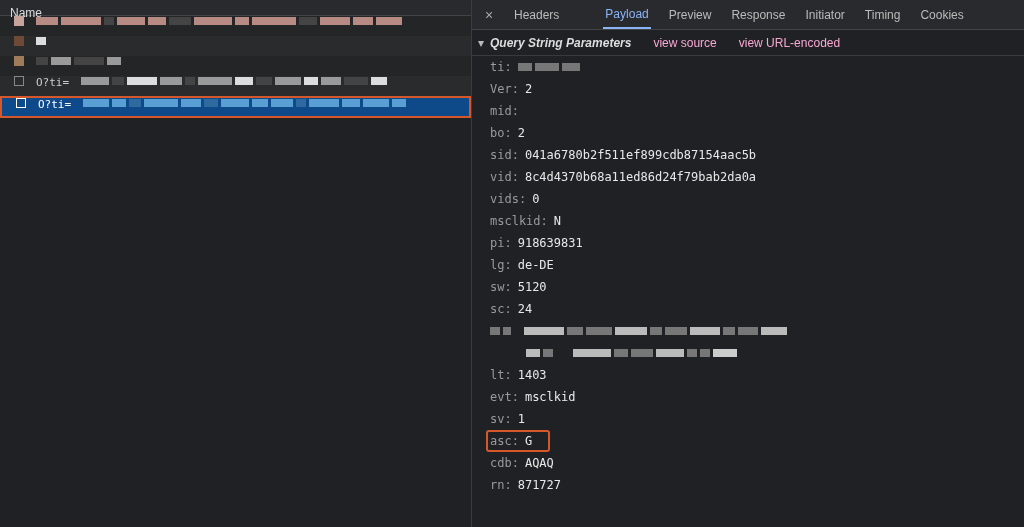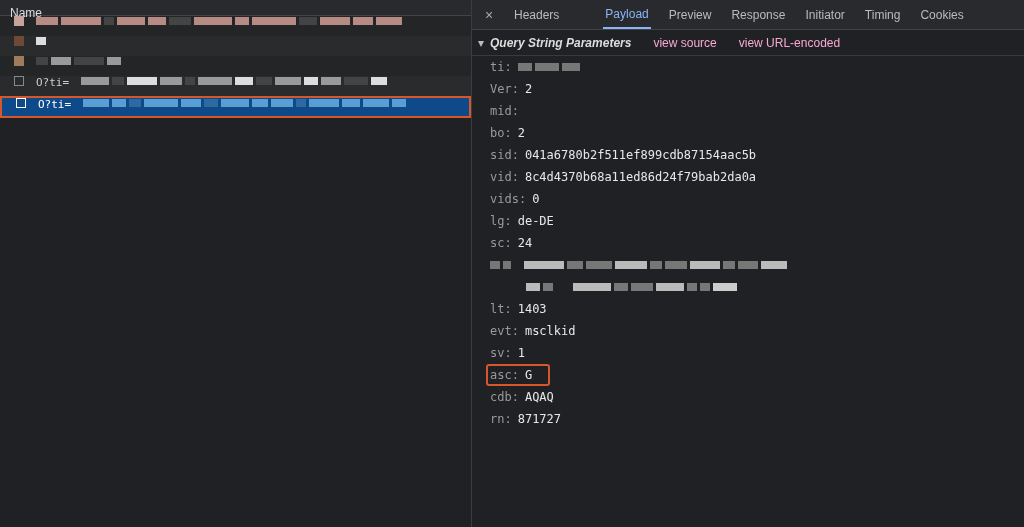--- a/index.html
+++ b/index.html
@@ -250,22 +250,34 @@
     </div>
   <div class="kv">
       <span class="k">vid:</span>
       <span class="v">8c4d4370b68a11ed86d24f79bab2da0a</span>
     </div>
   <div class="kv">
       <span class="k">vids:</span>
       <span class="v">0</span>
     </div>
   <div class="kv">
+      <span class="k">msclkid:</span>
+      <span class="v">N</span>
+    </div>
+  <div class="kv">
+      <span class="k">pi:</span>
+      <span class="v">918639831</span>
+    </div>
+  <div class="kv">
       <span class="k">lg:</span>
       <span class="v">de-DE</span>
+    </div>
+  <div class="kv">
+      <span class="k">sw:</span>
+      <span class="v">5120</span>
     </div>
   <div class="kv">
       <span class="k">sc:</span>
       <span class="v">24</span>
     </div>
 
   <div class="kv">
     <span class="blur-inline"><span class="mb" style="width:10px"></span><span class="mb" style="width:8px"></span>&nbsp;<span class="mb" style="width:40px;background:#bbb"></span><span class="mb" style="width:16px"></span><span class="mb" style="width:26px"></span><span class="mb" style="width:32px;background:#bbb"></span><span class="mb" style="width:12px"></span><span class="mb" style="width:22px"></span><span class="mb" style="width:30px;background:#bbb"></span><span class="mb" style="width:12px"></span><span class="mb" style="width:20px"></span><span class="mb" style="width:26px;background:#bbb"></span></span>
   </div>
   <div class="kv" style="padding-left:54px">

